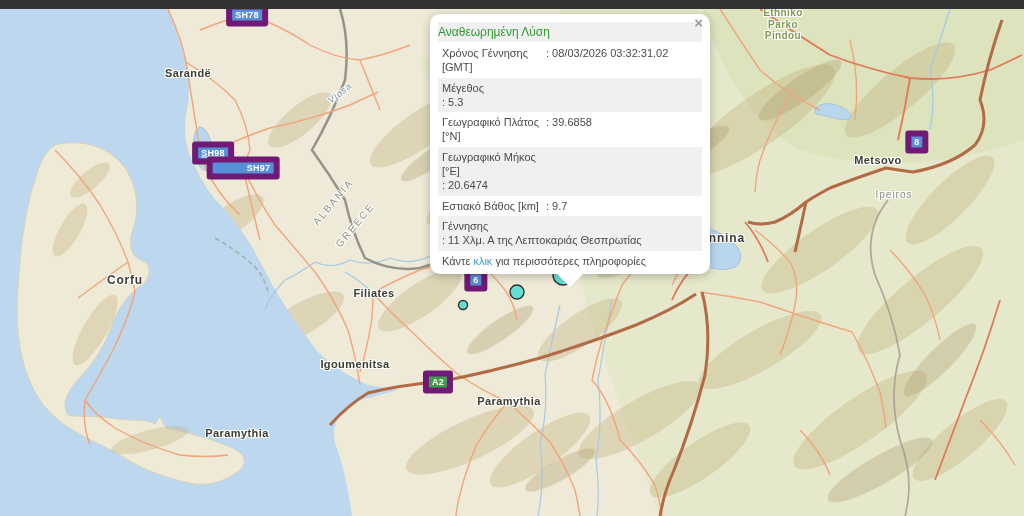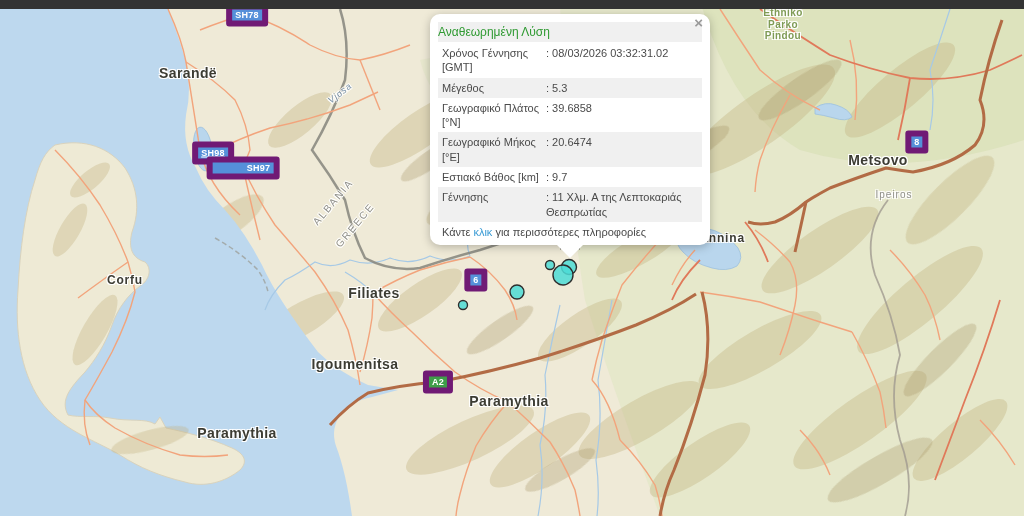--- a/index.html
+++ b/index.html
@@ -1,21 +1,21 @@
 <!DOCTYPE html>
 <html><head>
 <meta charset="utf-8">
 <style>
   html,body{margin:0;padding:0;background:#efead7;font-family:"Liberation Sans",sans-serif;}
   #stage{position:relative;width:1024px;height:516px;overflow:hidden;background:#efead7;}
   #topbar{position:absolute;left:0;top:0;width:1024px;height:9px;background:#333;z-index:30;}
   #mapsvg{position:absolute;left:0;top:0;z-index:1;}
 
   
-  .maplabel{position:absolute;z-index:5;color:#3c3c33;font-size:14px;font-weight:bold;
+  .maplabel{position:absolute;z-index:5;color:#3c3c33;font-size:11px;font-weight:bold;
     letter-spacing:.4px;text-shadow:1px 1px 0 #fff,-1px -1px 0 #fff,1px -1px 0 #fff,-1px 1px 0 #fff;
     transform:translate(-50%,-50%);white-space:nowrap;}
   .maplabel.big{font-size:12px;letter-spacing:.8px;}
   .maplabel.park{color:#7f9b55;font-size:10px;font-weight:bold;white-space:normal;width:54px;
     text-align:center;line-height:1.15;}
   .maplabel.region{color:#90908a;font-size:10px;font-weight:normal;letter-spacing:2px;}
   .maplabel.rot{transform:translate(-50%,-50%) rotate(-50deg);}
   .maplabel.river{color:#7b93a9;font-style:italic;font-weight:normal;font-size:9px;letter-spacing:1px;
     transform:translate(-50%,-50%) rotate(-38deg);}
 
@@ -28,21 +28,21 @@
   
   #popup{position:absolute;left:430px;top:14px;width:280px;z-index:20;background:#fff;
     border-radius:10px;box-shadow:0 2px 10px rgba(0,0,0,.25);padding:8px 8px 5px 8px;box-sizing:border-box;}
   #popup:after{content:"";position:absolute;left:126px;bottom:-13px;border:14px solid transparent;
     border-top-color:#fff;border-bottom:0;}
   #popup .close{position:absolute;right:7px;top:1px;color:#9a9a9a;font-size:15px;font-weight:bold;
     cursor:pointer;line-height:16px;}
   #popup .title{background:#f0f0f0;color:#2f9a32;font-size:12px;
     padding:3px 0;margin-bottom:1px;}
   .prow{display:flex;font-size:11px;color:#4a4a4a;line-height:1.3;padding:3px 4px;}
-  .prow.alt{background:#f0f0f0;}
+  .prow.alt{background:#f0f0f0;flex-direction:column;}
   .prow .lbl{width:104px;flex:none;}
   .prow .val{flex:1;}
   #popup .footer{font-size:11px;color:#4a4a4a;padding:4px 4px 2px 4px;}
   #popup .footer .lnk{color:#3a9bd5;cursor:pointer;}
 </style>
 </head>
 <body>
 
 <div id="stage">
   <div id="topbar"></div>

